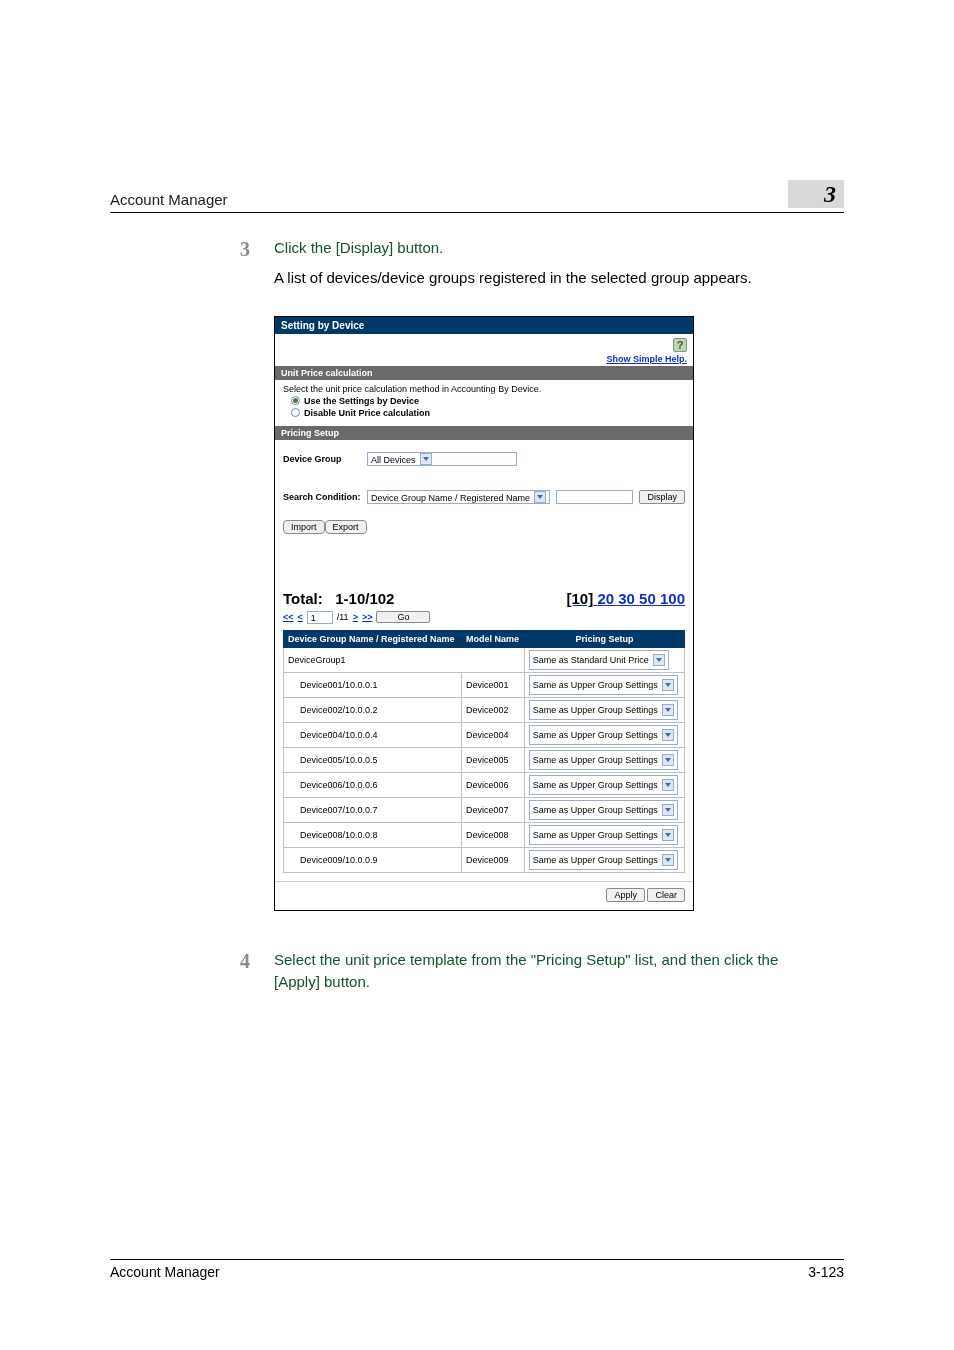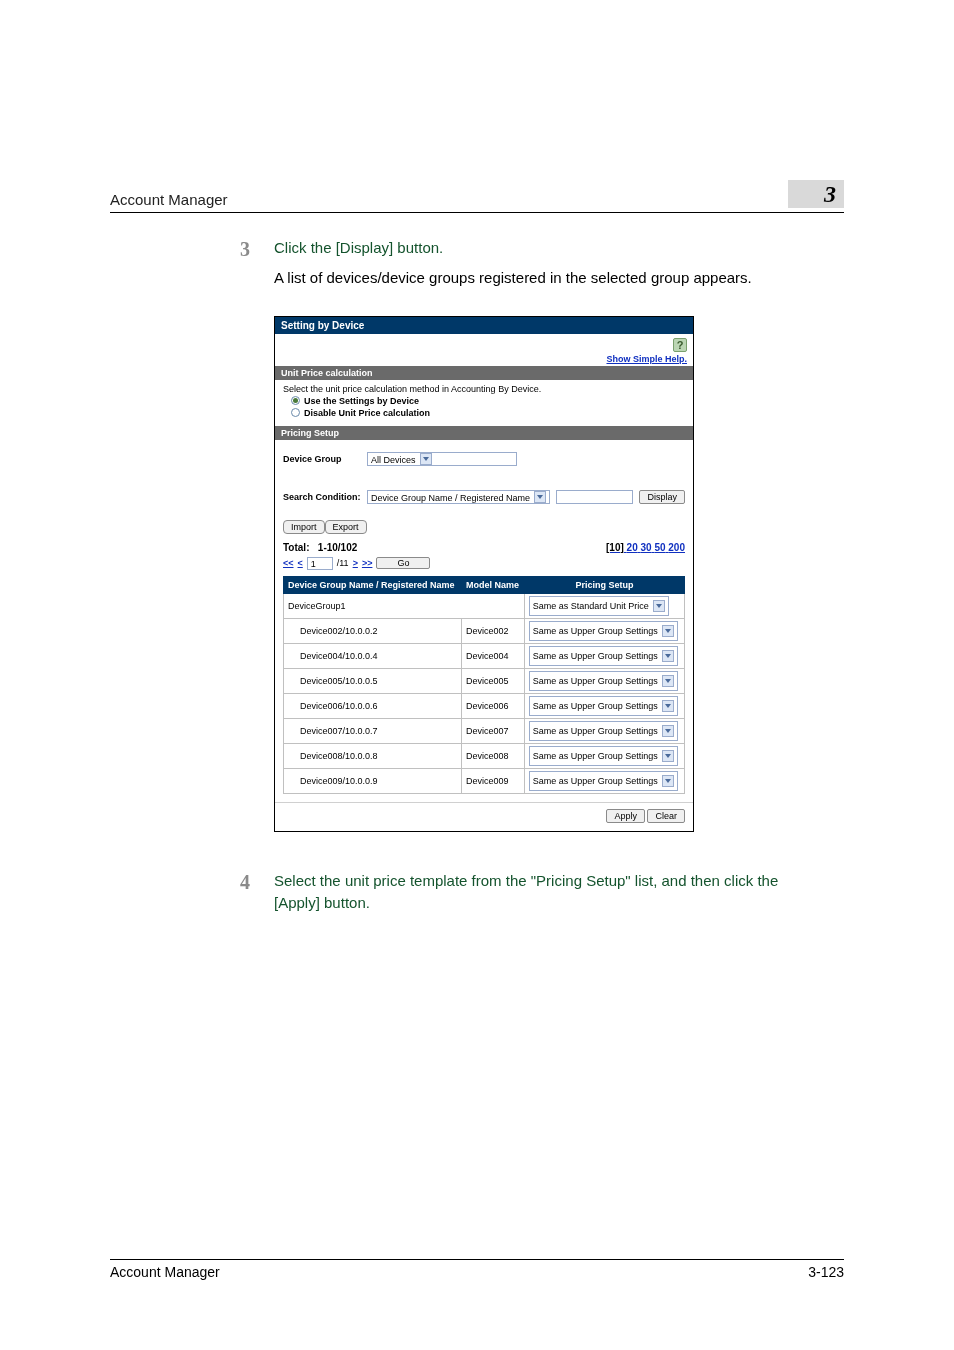--- a/index.html
+++ b/index.html
@@ -202,21 +202,22 @@
     padding: 4px 8px 2px 8px;
     display: flex;
     gap: 0;
   }
   .imp-exp .btn { border-radius: 4px; }
   .total-row {
     display: flex;
     justify-content: space-between;
     padding: 6px 8px 2px 8px;
     font-weight: bold;
-    font-size: 10px;
+    font-size: 15px;
+    margin-top: 48px;
   }
   .page-sizes {
     color: #1030c0;
     text-decoration: underline;
     font-weight: bold;
   }
   .page-sizes .cur {
     color: #000;
     text-decoration: none;
   }
@@ -370,21 +371,21 @@
     <div class="total-row">
       <span>
         <span>Total:</span>&nbsp;&nbsp;
         <span>1-10/102</span>
       </span>
       <span class="page-sizes">
         <span class="cur">[10]</span>
         <span>20</span>
         <span>30</span>
         <span>50</span>
-        <span>200</span>
+        <span>100</span>
       </span>
     </div>
 
     <div class="pager">
       <a>&lt;&lt;</a>
       <a>&lt;</a>
       <span class="box">1</span>
       <span>/11</span>
       <a>&gt;</a>
       <a>&gt;&gt;</a>
@@ -401,20 +402,28 @@
       </thead>
       <tbody id="dev-body">
       <tr>
             <td colspan="2">DeviceGroup1</td>
             <td><span class="dd-cell">
                 <span>Same as Standard Unit Price</span>
                 <span class="arrow"></span>
               </span></td>
           </tr>
           <tr>
+            <td class="indent">Device001/10.0.0.1</td>
+            <td>Device001</td>
+            <td><span class="dd-cell">
+                <span>Same as Upper Group Settings</span>
+                <span class="arrow"></span>
+              </span></td>
+          </tr>
+          <tr>
             <td class="indent">Device002/10.0.0.2</td>
             <td>Device002</td>
             <td><span class="dd-cell">
                 <span>Same as Upper Group Settings</span>
                 <span class="arrow"></span>
               </span></td>
           </tr>
           <tr>
             <td class="indent">Device004/10.0.0.4</td>
             <td>Device004</td>

